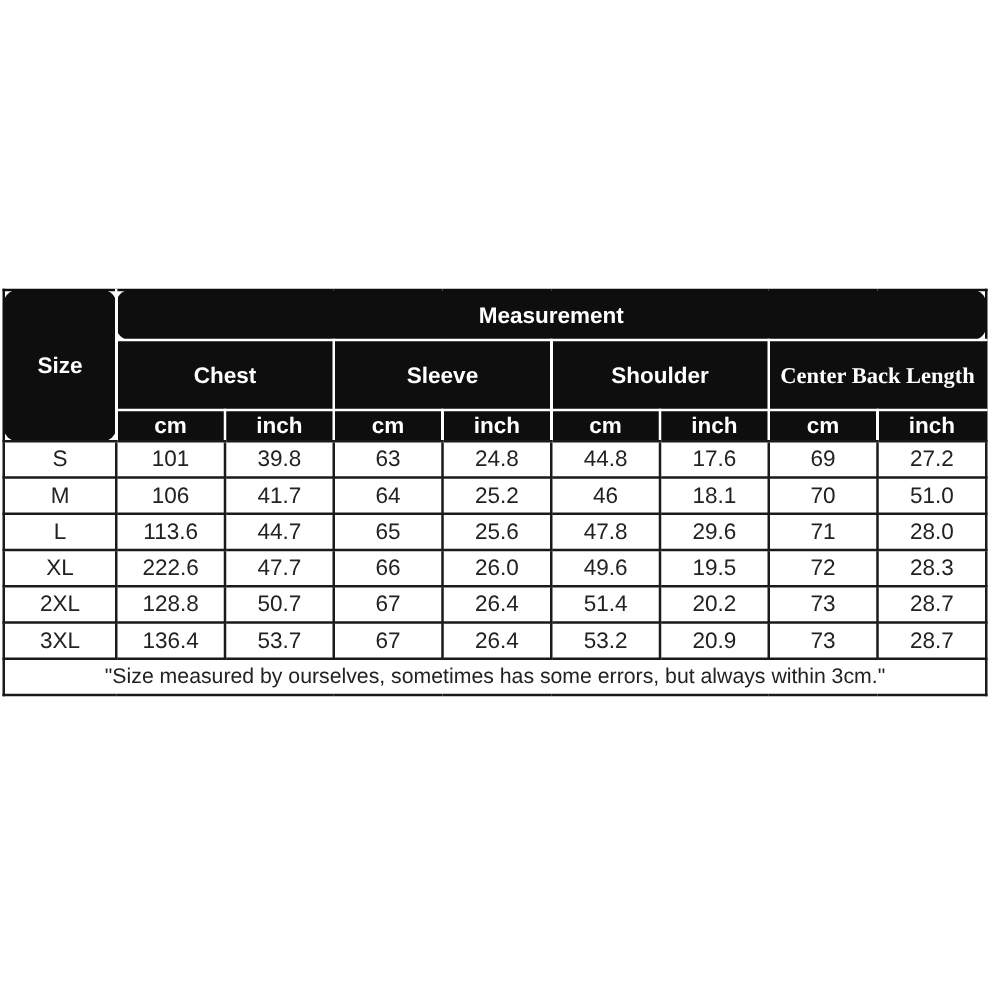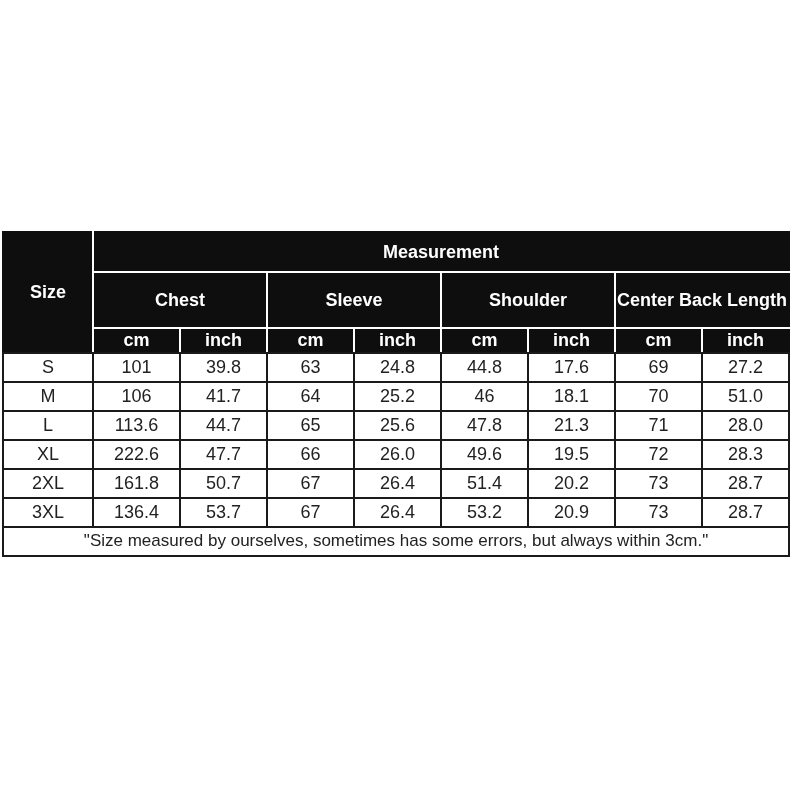--- a/index.html
+++ b/index.html
@@ -39,24 +39,24 @@
   
   .hdr{
     background:var(--header-bg);
     color:var(--header-text);
     border:2px solid var(--border-light);
     font-weight:bold;
     font-size:18px;
     line-height:1.25;
   }
   
-  tr.row-title .hdr{border-top-color:var(--header-bg);}
+  tr.row-title .hdr{border-top-color:var(--header-bg);border-radius:11px;}
   th.size-th{border-left-color:var(--header-bg);border-top-color:var(--header-bg);border-bottom-color:var(--border-dark);}
   th.title-th{border-right-color:var(--header-bg);}
-  tr.row-groups .hdr:last-child{border-right-color:var(--header-bg);}
+  tr.row-groups .hdr:last-child{border-right-color:var(--header-bg);font-family:Liberation Serif, serif;}
   tr.row-units .hdr{border-bottom-color:var(--border-dark);}
   tr.row-units .hdr:last-child{border-right-color:var(--header-bg);}
   
   td{
     background:#ffffff;
     color:var(--body-text);
     border:2px solid var(--border-dark);
     font-size:18px;
   }
   tr.row-title{height:40px;}
@@ -127,38 +127,38 @@
         <td>70</td>
         <td>51.0</td>
       </tr>
       <tr class="row-data">
         <td>L</td>
         <td>113.6</td>
         <td>44.7</td>
         <td>65</td>
         <td>25.6</td>
         <td>47.8</td>
-        <td>21.3</td>
+        <td>29.6</td>
         <td>71</td>
         <td>28.0</td>
       </tr>
       <tr class="row-data">
         <td>XL</td>
         <td>222.6</td>
         <td>47.7</td>
         <td>66</td>
         <td>26.0</td>
         <td>49.6</td>
         <td>19.5</td>
         <td>72</td>
         <td>28.3</td>
       </tr>
       <tr class="row-data">
         <td>2XL</td>
-        <td>161.8</td>
+        <td>128.8</td>
         <td>50.7</td>
         <td>67</td>
         <td>26.4</td>
         <td>51.4</td>
         <td>20.2</td>
         <td>73</td>
         <td>28.7</td>
       </tr>
       <tr class="row-data">
         <td>3XL</td>

